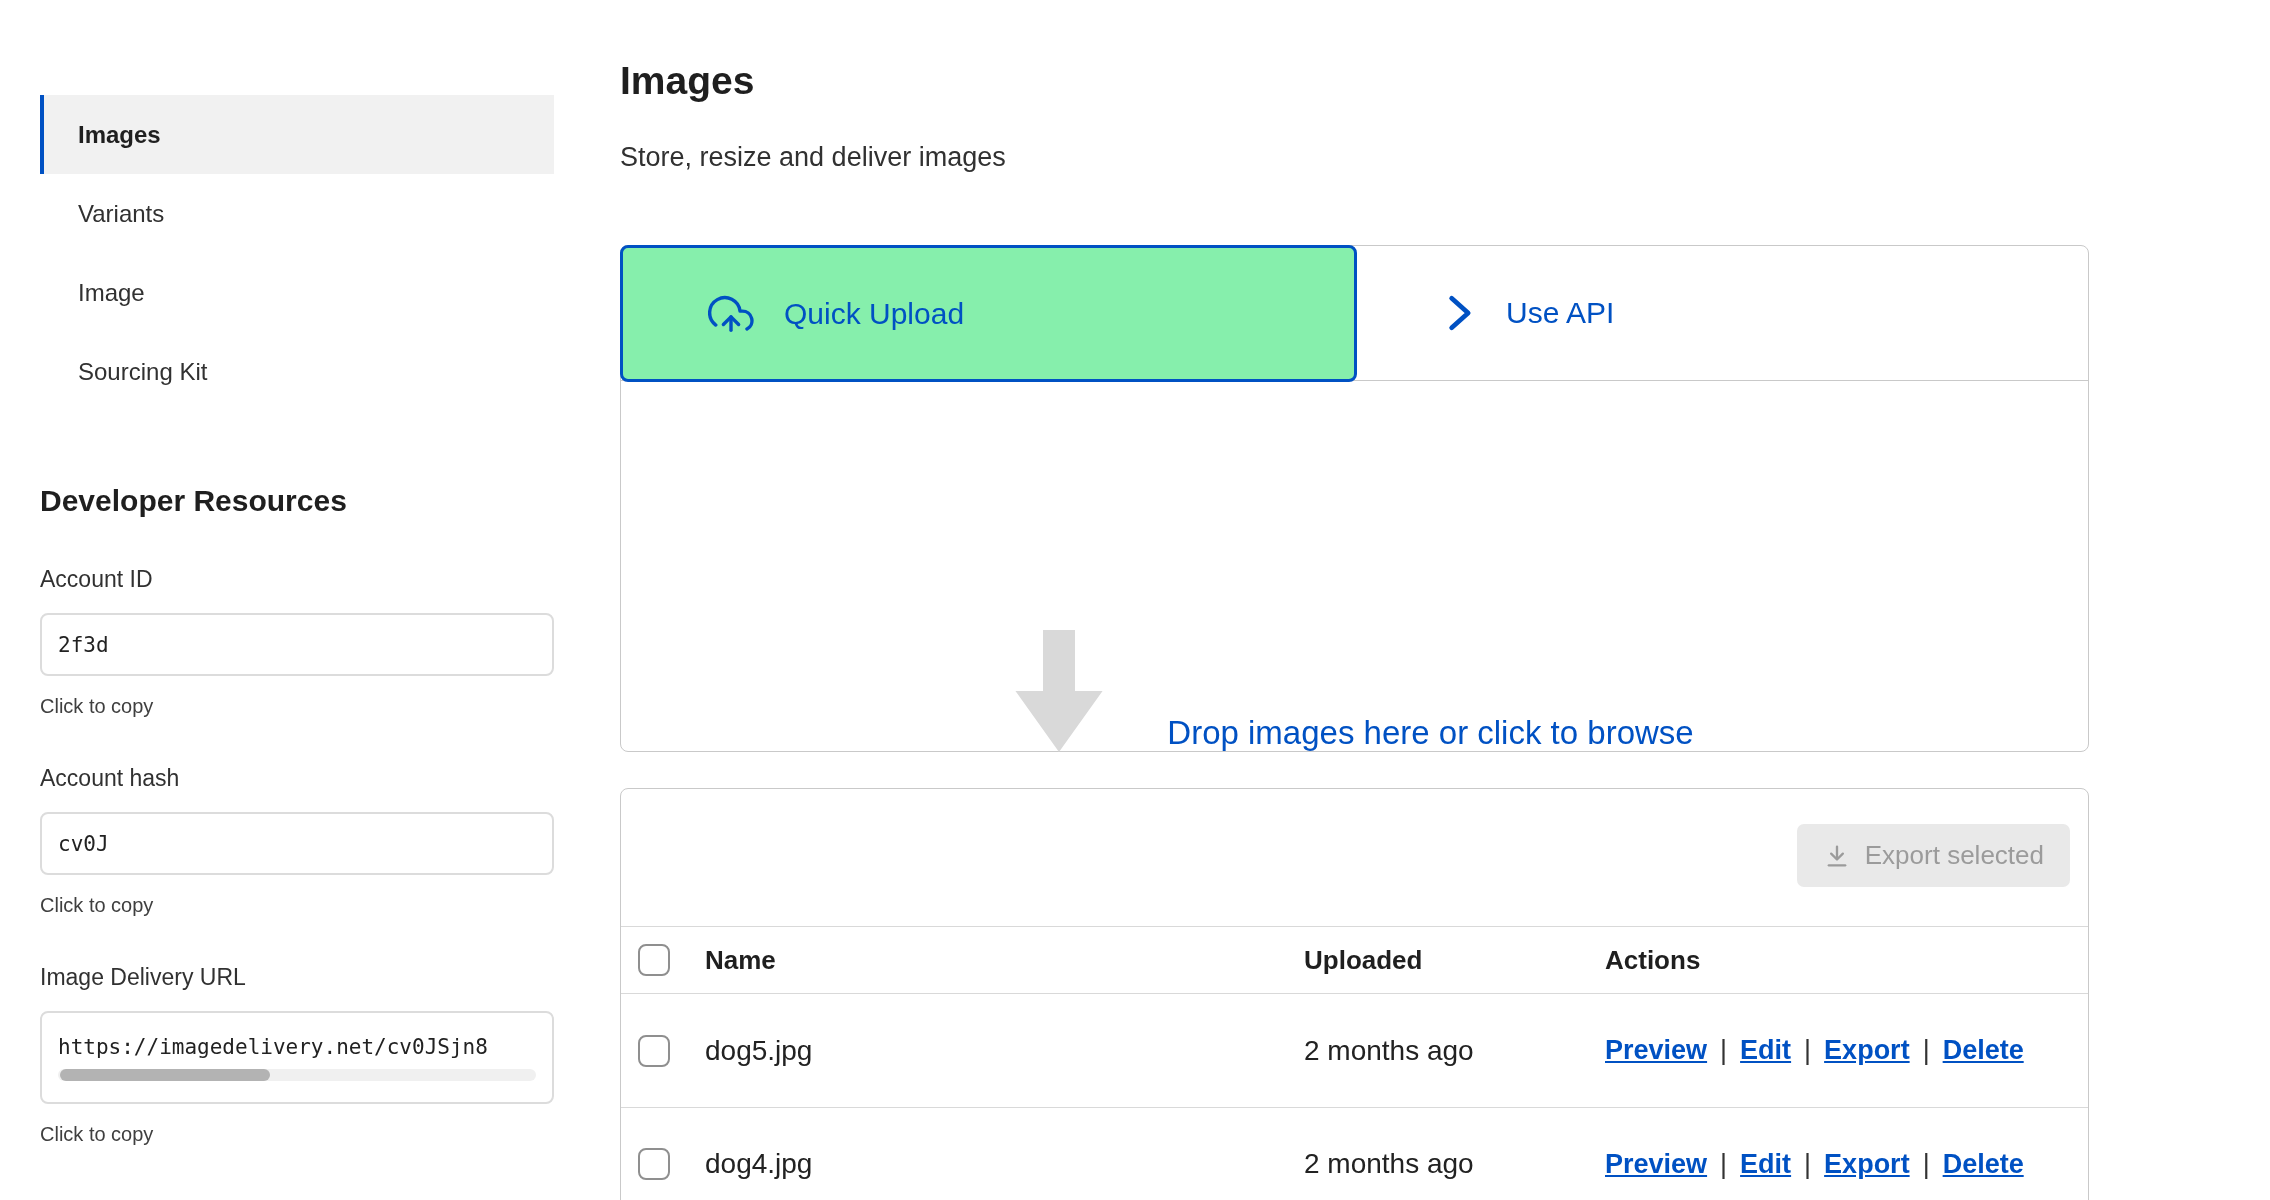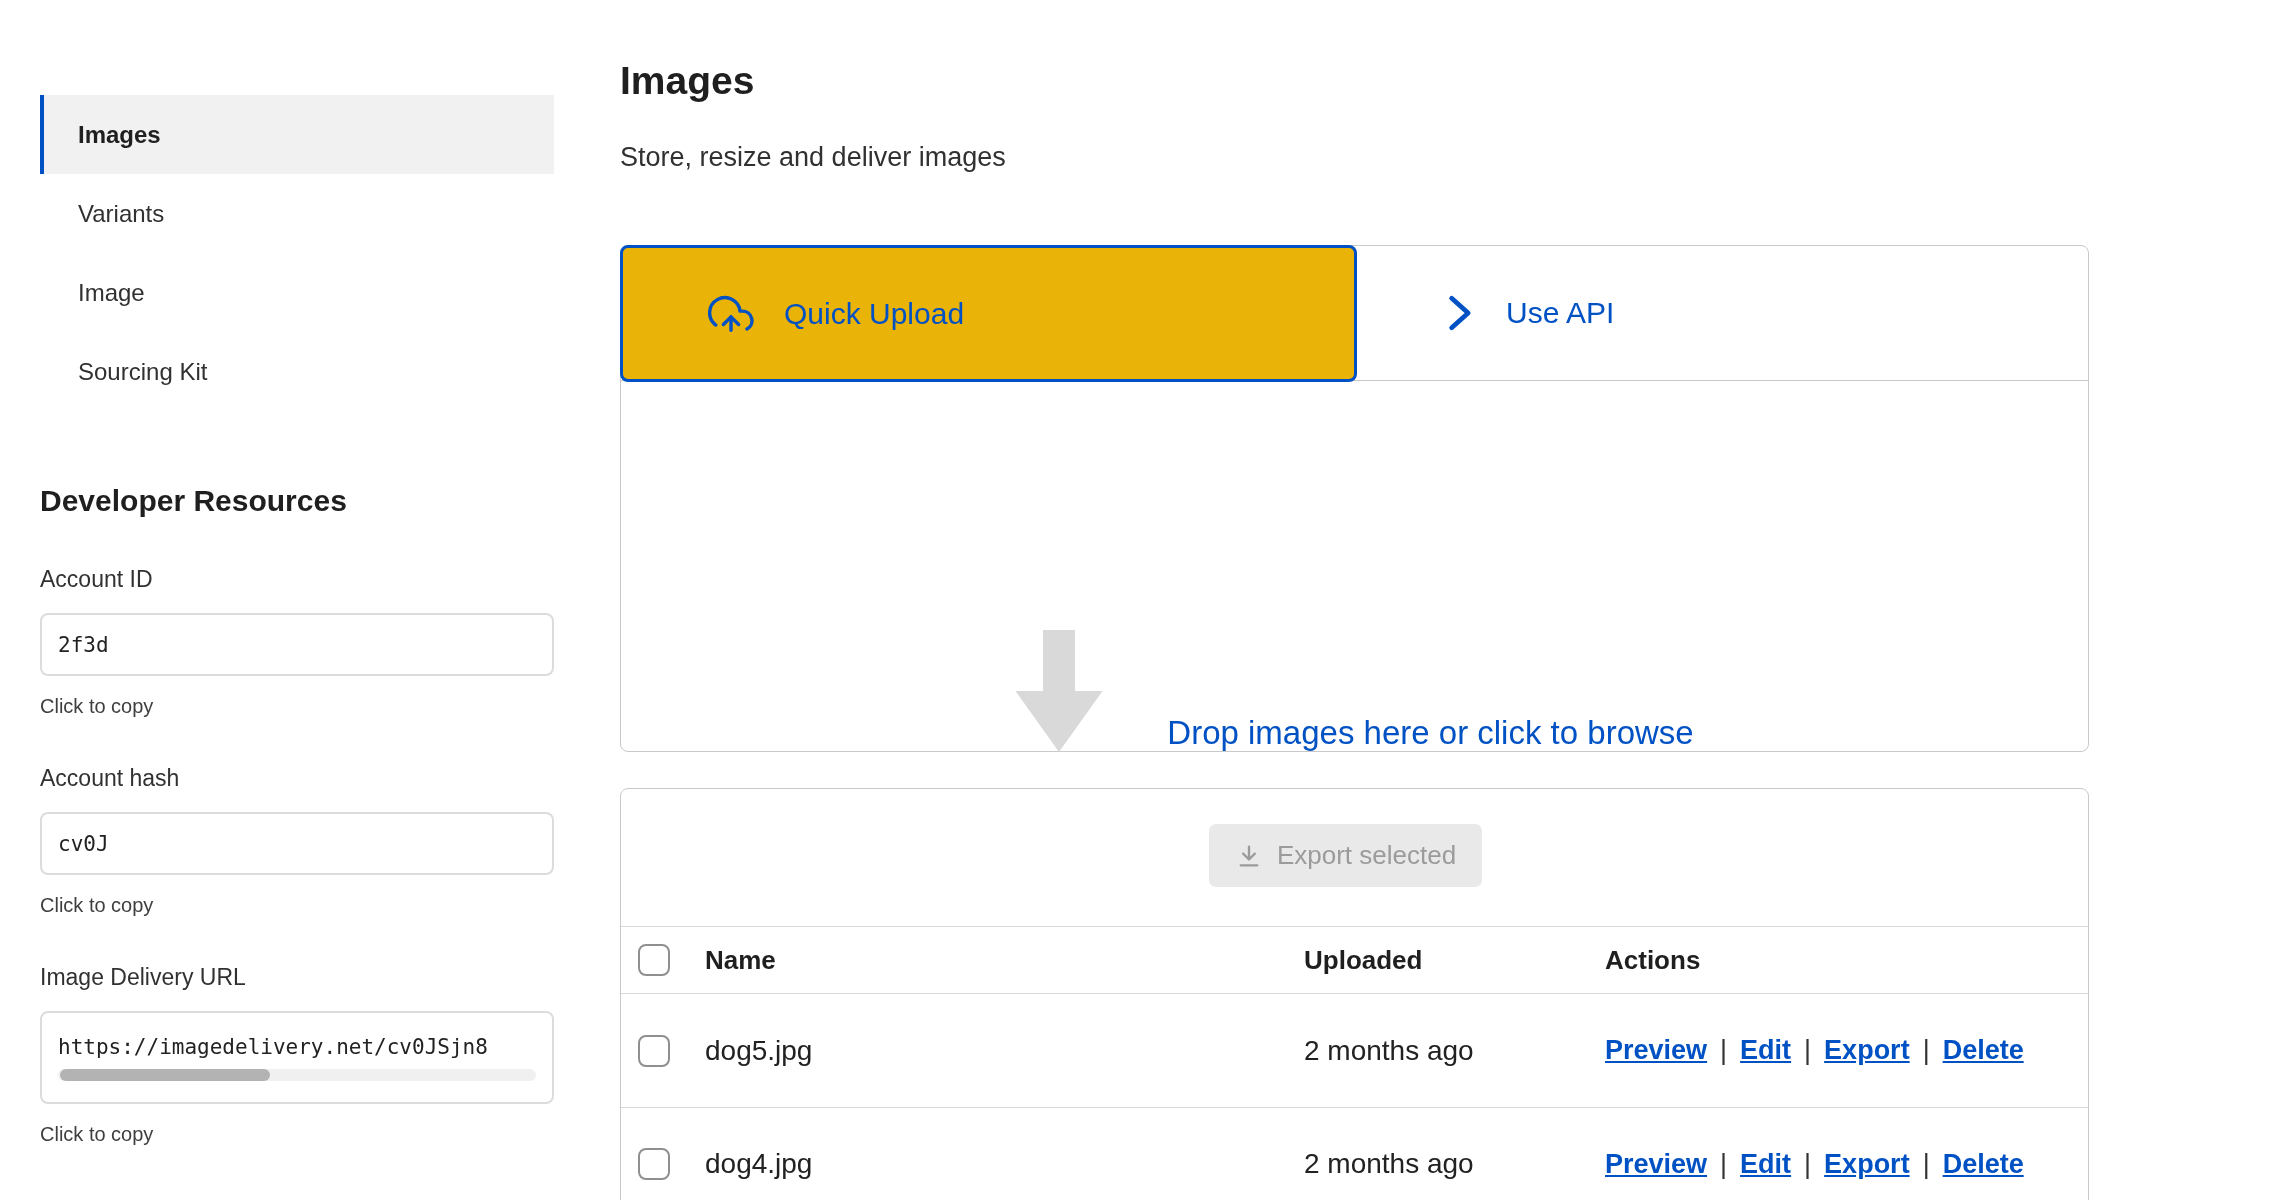--- a/index.html
+++ b/index.html
@@ -44,29 +44,29 @@
   .subtitle { margin:38px 0 0; font-size:27px; line-height:32px; color:#313131; }
 
   .upload-card { margin-top:72px; border:1px solid #c9c9c9; border-radius:8px; height:507px; }
   .upload-tabs { display:flex; height:135px; border-bottom:1px solid #c9c9c9; }
   .tab {
     display:flex; align-items:center; gap:30px; padding-left:85px;
     color:#0051c3; font-size:30px; font-weight:500; cursor:pointer;
   }
   .tab-quick {
     flex:0 0 737px; border:3px solid #0051c3; border-radius:8px;
-    margin:-1px 0 -1px -1px; height:137px; background:#eab308;
+    margin:-1px 0 -1px -1px; height:137px; background:#86efac;
   }
   .tab-api { flex:1; }
 
   .dropzone { height:371px; display:flex; align-items:flex-end; justify-content:center; gap:64px; cursor:pointer; }
   .drop-text { font-size:33px; color:#0051c3; font-weight:500; }
 
   .table-card { margin-top:36px; border:1px solid #c9c9c9; border-radius:8px; height:470px; overflow:hidden; }
-  .toolbar { height:137px; display:flex; justify-content:center; align-items:flex-start; gap:17px; padding:35px 18px 0 0; }
+  .toolbar { height:137px; display:flex; justify-content:flex-end; align-items:flex-start; gap:17px; padding:35px 18px 0 0; }
   .btn {
     display:inline-flex; align-items:center; gap:14px; height:63px; padding:0 26px;
     border:none; border-radius:7px; font-size:26px; font-family:inherit; cursor:pointer;
   }
   .btn-export { background:#e9e9e9; color:#9b9b9b; }
   .btn-delete { background:#d9756d; color:#ffffff; }
 
   .t-header, .t-row {
     display:grid; grid-template-columns:67px 599px 301px auto;
     align-items:center; padding-left:17px;

